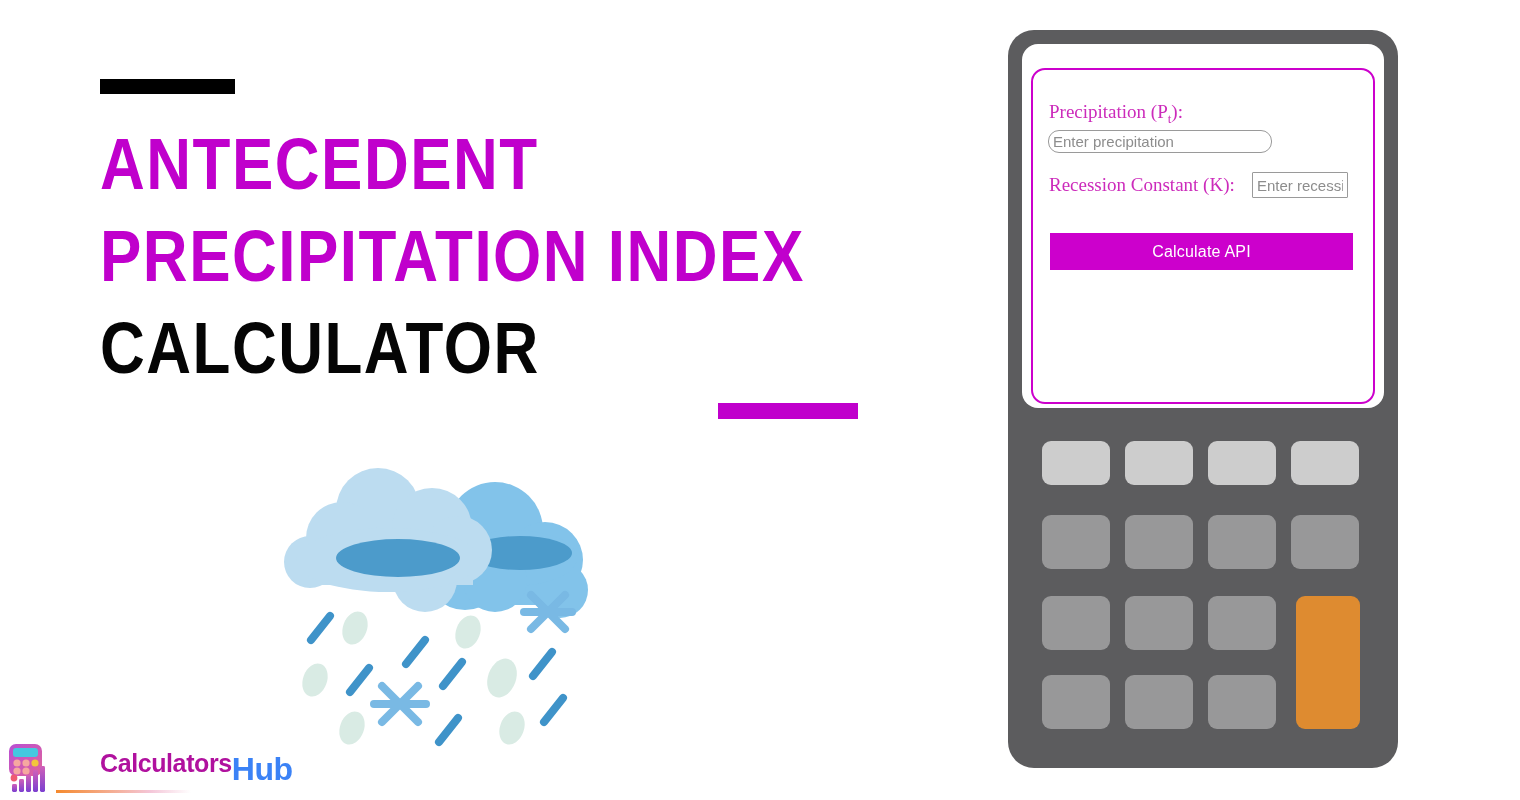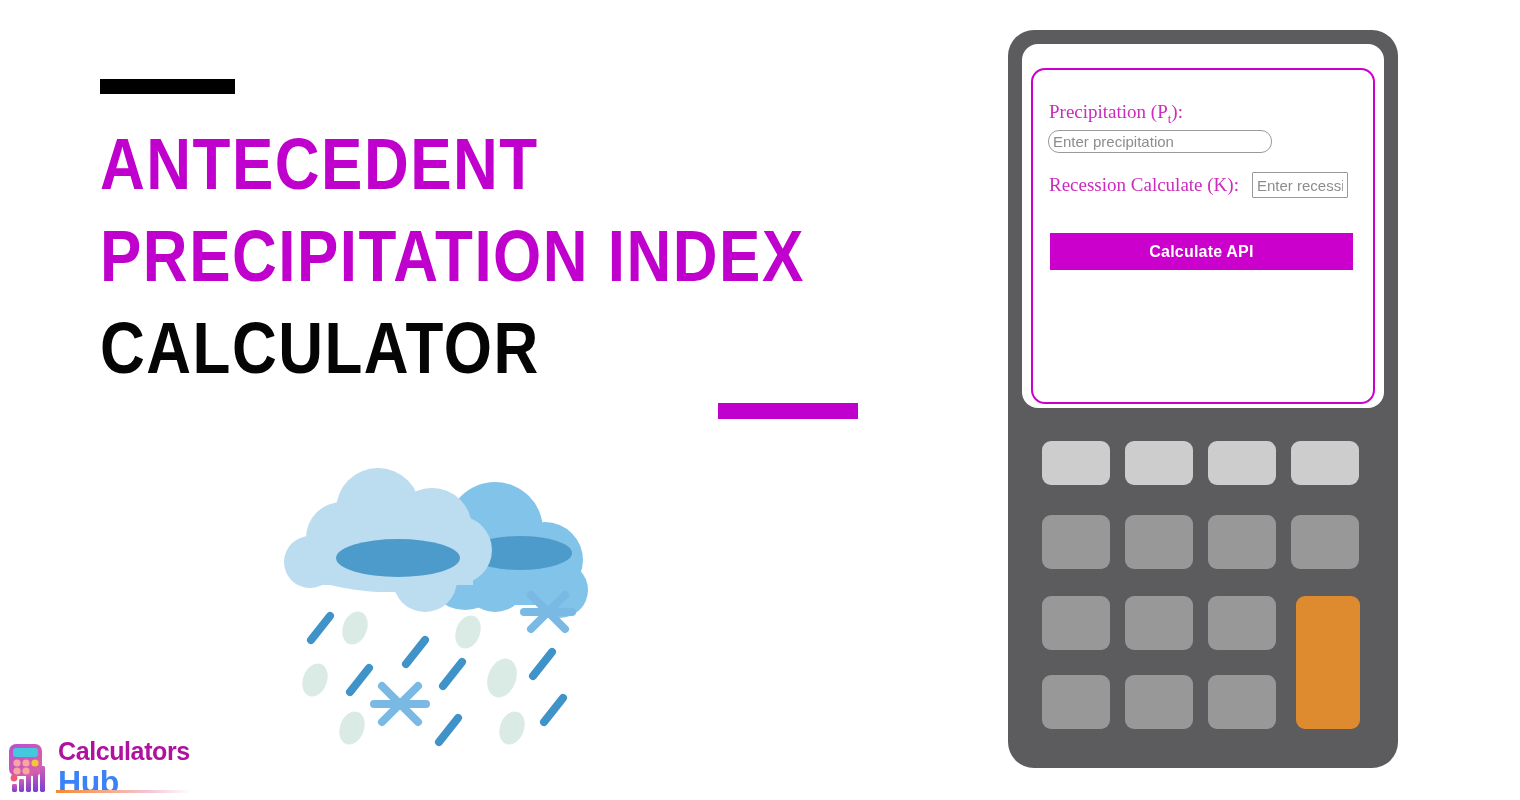--- a/index.html
+++ b/index.html
@@ -78,22 +78,23 @@
     align-items: center;
     gap: 6px;
   }
   .logo-mark {
     width: 48px;
     height: 52px;
     flex: none;
   }
   .logo-text {
     display: flex;
-    flex-direction: column;
+    flex-direction: row;
     line-height: 1;
+    margin-left: 42px;
   }
   .logo-text .l1 {
     font-family: "Liberation Sans", sans-serif;
     font-weight: 700;
     font-size: 25px;
     letter-spacing: -0.4px;
     color: #b0119e;
   }
   .logo-text .l2 {
     font-family: "Liberation Sans", sans-serif;
@@ -181,21 +182,21 @@
     position: absolute;
     box-sizing: border-box;
     left: 1050px;
     width: 303px;
     height: 37px;
     background: #cc00cc;
     border: none;
     color: #ffffff;
     font-family: "Liberation Sans", sans-serif;
     font-size: 16px;
-    font-weight: 700;
+    font-weight: 400;
     letter-spacing: 0.2px;
     cursor: pointer;
   }
   .btn-calculate { top: 233px; }
   .btn-reset { top: 301px; }
 
   
   .keypad {
     position: absolute;
     left: 1042px;
@@ -327,21 +328,21 @@
   <div class="device"></div>
 
   <div class="device-screen"></div>
 
   <div class="form-card"></div>
 
   <span class="field-label label-precip"><span>Precipitation (P</span><span class="sub">t</span><span>):</span></span>
 
   <input class="text-input input-precip" type="text" placeholder="Enter precipitation" style="">
 
-  <span class="field-label label-recession">Recession Calculate (K):</span>
+  <span class="field-label label-recession">Recession Constant (K):</span>
 
   <input class="text-input input-recession" type="text" placeholder="Enter recession constant" style="">
 
   <button class="action-btn btn-calculate">Calculate API</button>
 
 
   <div class="keypad">
     <button class="key light" style="left:0px;   top:0px;   width:68px; height:44px;"></button>
     <button class="key light" style="left:83px;  top:0px;   width:68px; height:44px;"></button>
     <button class="key light" style="left:166px; top:0px;   width:68px; height:44px;"></button>

